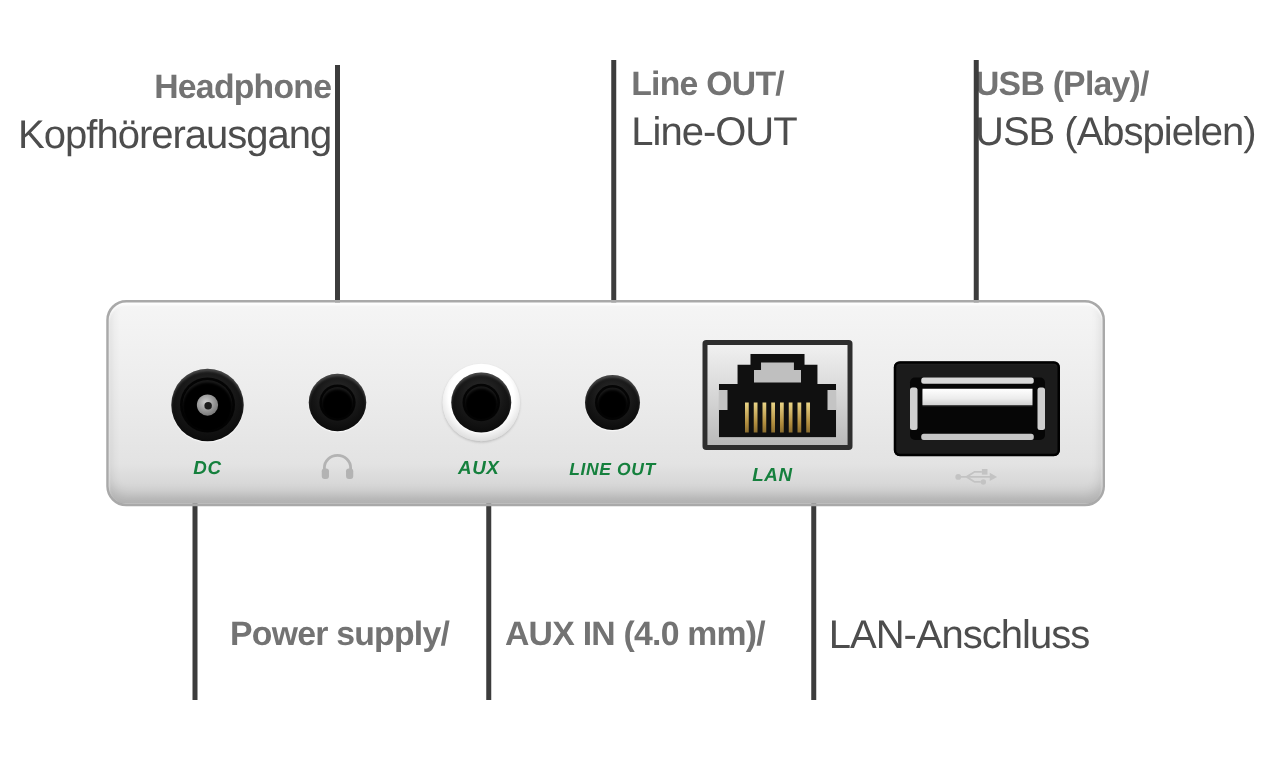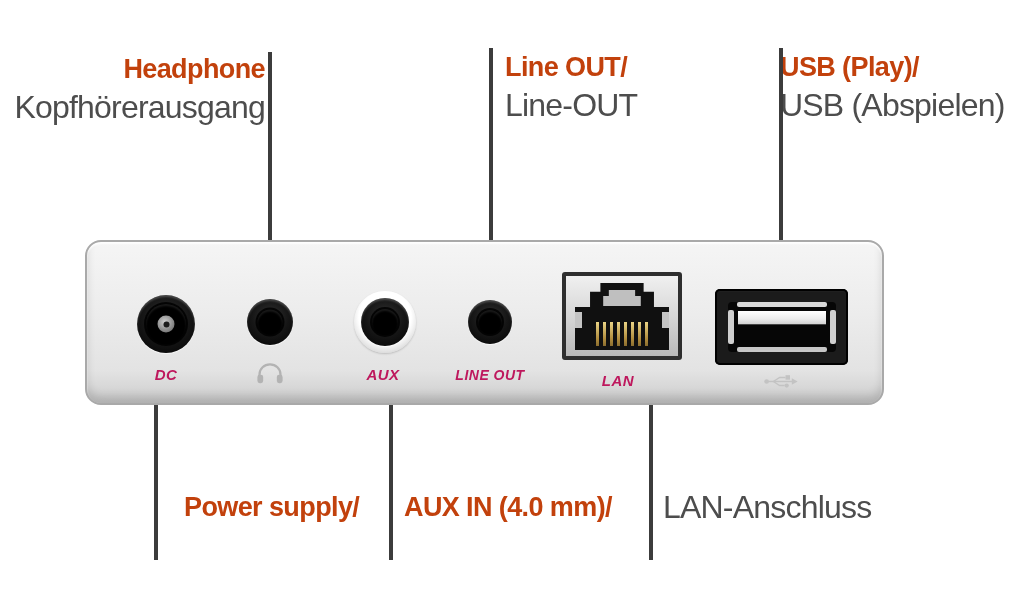--- a/index.html
+++ b/index.html
@@ -4,21 +4,21 @@
 <style>
   html,body { margin:0; padding:0; background:#fff; }
   .stage {
     position:relative; width:1010px; height:614px; background:#ffffff;
     font-family:"Liberation Sans", sans-serif; overflow:hidden;
   }
 
   
   .callout { position:absolute; }
   .callout .bold {
-    font-size:27px; font-weight:700; color:#c2410c;
+    font-size:27px; font-weight:700; color:#737373;
     line-height:38px; letter-spacing:-0.6px; white-space:nowrap;
   }
   .callout .trans {
     font-size:32px; font-weight:400; color:#4d4d4d;
     line-height:38px; letter-spacing:-0.8px; white-space:nowrap;
   }
   .align-right { text-align:right; }
 
   
   .leader { position:absolute; width:4px; background:#3c3c3c; }
@@ -97,21 +97,21 @@
   .usb-cap-right    { position:absolute; right:0; top:8px; width:6px; height:34px; background:#cfcfcf; border-radius:2px; }
   .usb-tongue {
     position:absolute; left:10px; right:10px; top:9px; height:13px;
     background:linear-gradient(180deg,#ffffff 0%, #ececec 60%, #d2d2d2 100%);
     box-shadow:0 1px 0 rgba(255,255,255,0.25);
   }
 
   
   .silk {
     position:absolute; font-style:italic; font-weight:700; font-size:15px;
-    color:#be185d; letter-spacing:0.5px; text-align:center; white-space:nowrap;
+    color:#15803d; letter-spacing:0.5px; text-align:center; white-space:nowrap;
   }
   .icon-wrap { position:absolute; }
 </style>
 </head>
 <body>
 
 <div class="stage">
 
   <div class="callout align-right" style="right:745px; top:50px;">
     <div class="bold">Headphone</div>

